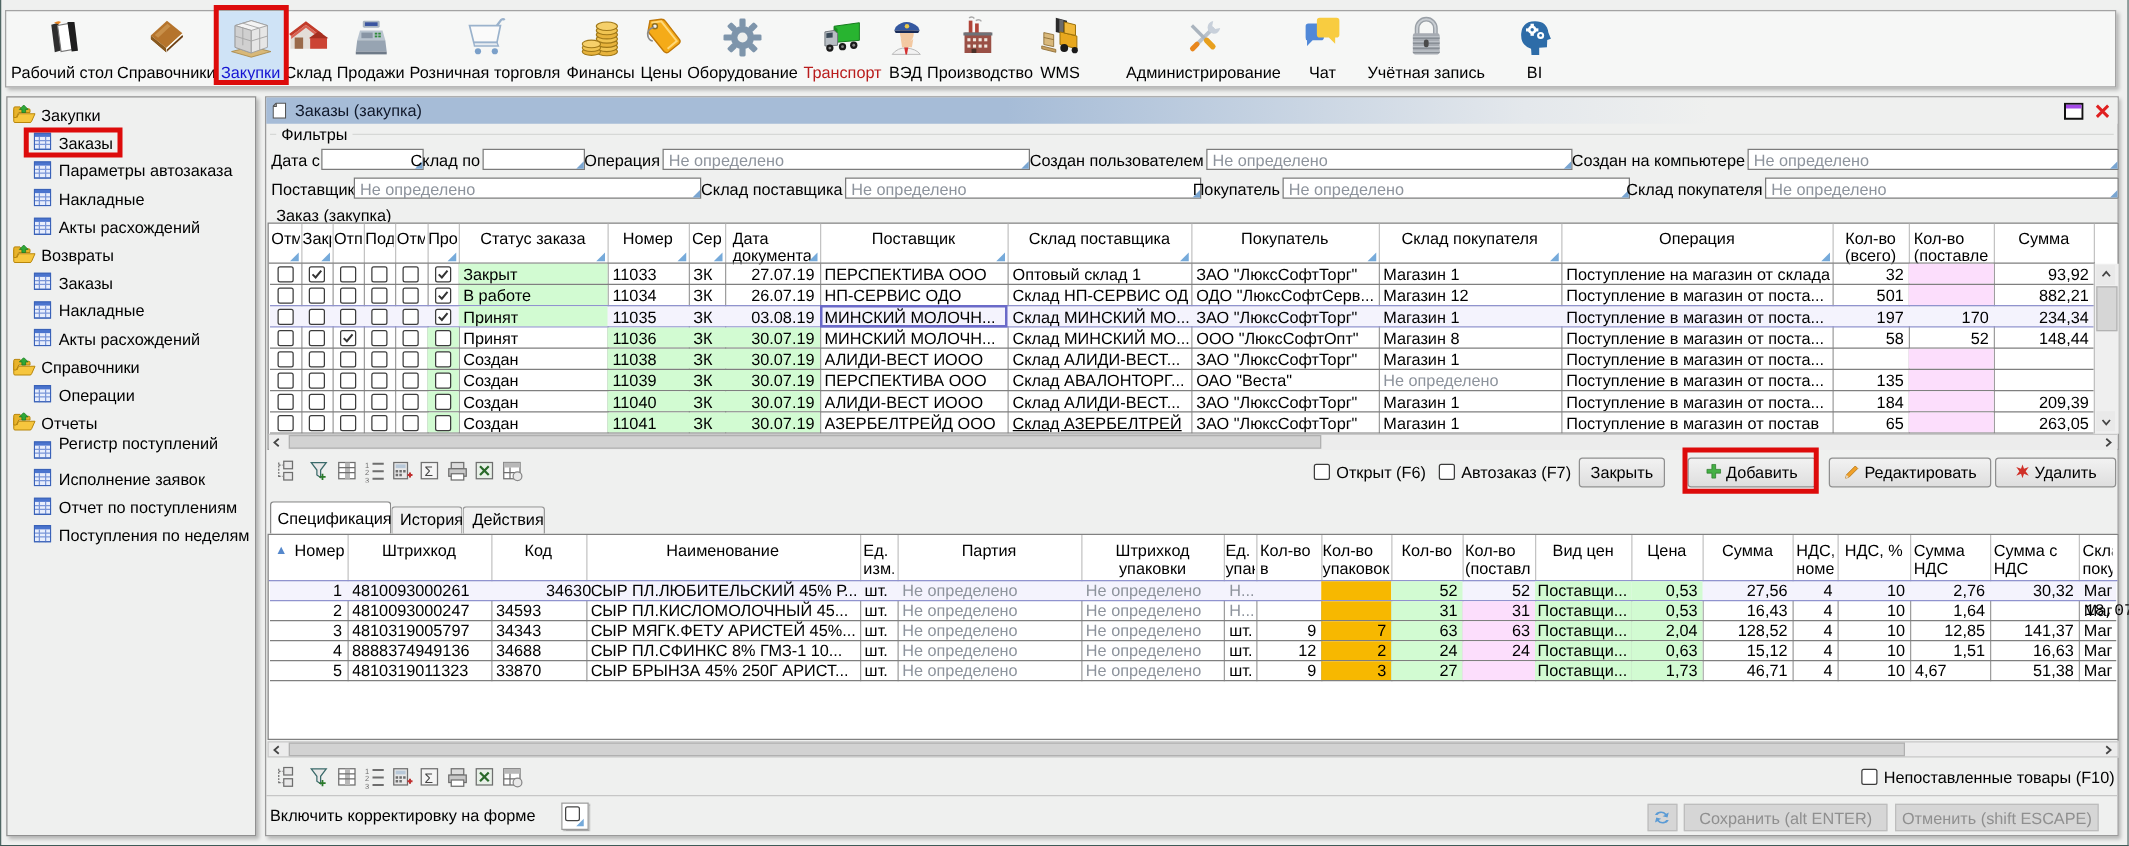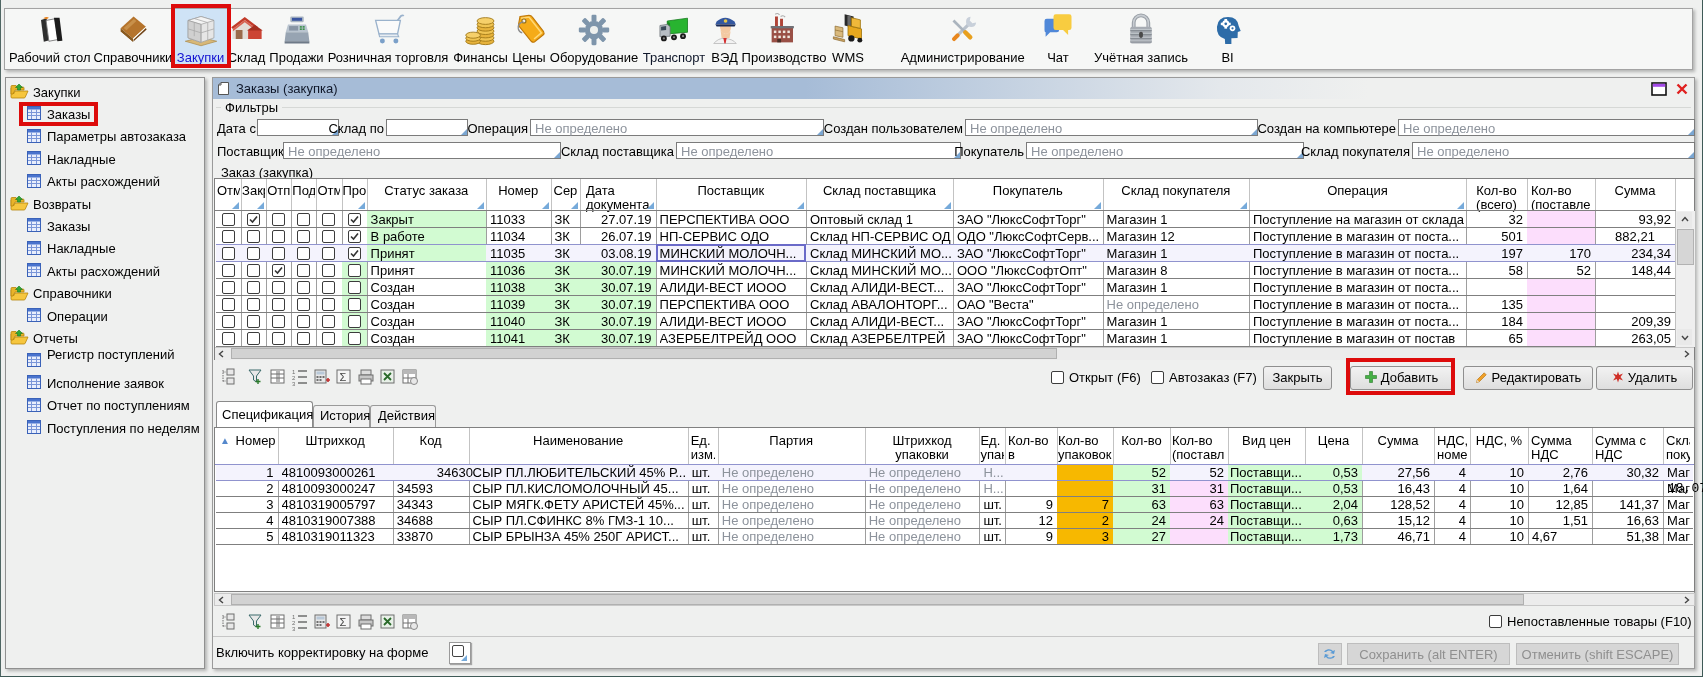--- a/index.html
+++ b/index.html
@@ -122,21 +122,21 @@
       <path d="M10 8 L12.5 10 L12.5 21.5 L10 19.5 Z" fill="#1a8a22"></path>
       <path d="M3.5 12 L10 11 L12.5 13 L12.5 21.5 L3.5 22 Z" fill="#b8bec4" stroke="#70767c" stroke-width="0.7"></path>
       <path d="M4.5 13 L9 12.4 L9 16 L4.5 16.4 Z" fill="#3a4a58"></path>
       <circle cx="7" cy="23.5" r="2.6" fill="#1a1a1a"></circle>
       <circle cx="7" cy="23.5" r="1" fill="#888"></circle>
       <circle cx="16" cy="22.5" r="2.6" fill="#1a1a1a"></circle>
       <circle cx="16" cy="22.5" r="1" fill="#888"></circle>
       <circle cx="24" cy="21.5" r="2.6" fill="#1a1a1a"></circle>
       <circle cx="24" cy="21.5" r="1" fill="#888"></circle>
     </svg></div>
-<div class="t" style="left:474.0px;top:50px;width:400px;text-align:center;color:#0f172a;">Транспорт</div>
+<div class="t" style="left:474.0px;top:50px;width:400px;text-align:center;color:#b91c1c;">Транспорт</div>
 <div class="a" style="left:706.5px;top:12px;width:36px;height:36px;"><svg width="36" height="36" viewBox="0 0 32 32">
       <path d="M6 28 Q10 23 16 23.5 Q23 24 26 28 Z" fill="#f2f2f2" stroke="#b8b8b8" stroke-width="0.7"></path>
       <path d="M14.5 23 L17.5 23 L16.5 28 L15.5 28 Z" fill="#d43030"></path>
       <path d="M12 16 Q16 22 21 17 L20 23 L13 23 Z" fill="#f3c9a2"></path>
       <path d="M11.5 10 Q11 19 16.5 19.5 Q21.5 19.5 21.5 11 Z" fill="#f3c9a2"></path>
       <path d="M8.5 8.5 Q16 1.5 24.5 8.5 L25.5 11 L7.5 11 Z" fill="#3458a0"></path>
       <path d="M7.5 11 L25.5 11 L24.5 12.8 L8.5 12.8 Z" fill="#1a2c58"></path>
       <circle cx="16.5" cy="8" r="1.6" fill="#e8c84a"></circle>
     </svg></div>
 <div class="t" style="left:524.5px;top:50px;width:400px;text-align:center;color:#000;">ВЭД</div>
@@ -506,21 +506,21 @@
 <div class="t" style="left:370.6px;top:229.0px;width:113.4px;text-align:left;overflow:hidden;">В работе</div>
 <div class="t" style="left:490.0px;top:229.0px;width:58.5px;text-align:left;overflow:hidden;">11034</div>
 <div class="t" style="left:554.5px;top:229.0px;width:23.5px;text-align:left;overflow:hidden;">ЗК</div>
 <div class="t" style="left:584.0px;top:229.0px;width:67.6px;text-align:right;overflow:hidden;">26.07.19</div>
 <div class="t" style="left:659.6px;top:229.0px;width:144.4px;text-align:left;overflow:hidden;">НП-СЕРВИС ОДО</div>
 <div class="t" style="left:810.0px;top:229.0px;width:141.0px;text-align:left;overflow:hidden;">Склад НП-СЕРВИС ОД</div>
 <div class="t" style="left:957.0px;top:229.0px;width:143.6px;text-align:left;overflow:hidden;">ОДО "ЛюксСофтСерв...</div>
 <div class="t" style="left:1106.6px;top:229.0px;width:140.4px;text-align:left;overflow:hidden;">Магазин 12</div>
 <div class="t" style="left:1253.0px;top:229.0px;width:211.0px;text-align:left;overflow:hidden;">Поступление в магазин от поста...</div>
 <div class="t" style="left:1470.0px;top:229.0px;width:53.0px;text-align:right;overflow:hidden;">501</div>
-<div class="t" style="left:1599.0px;top:229.0px;width:72.0px;text-align:center;overflow:hidden;">882,21</div>
+<div class="t" style="left:1599.0px;top:229.0px;width:72.0px;text-align:right;overflow:hidden;">882,21</div>
 <div class="rline" style="left:216px;top:244.0px;width:1459px;background:#7f7f7f;"></div>
 <div class="a" style="left:216.0px;top:245.0px;width:1459.0px;height:16px;background:#f4f3fd;"></div>
 <div class="rline" style="left:216px;top:244.0px;width:1459px;background:#9093ce;"></div>
 <div class="rline" style="left:216px;top:261.0px;width:1459px;background:#9093ce;"></div>
 <div class="a" style="left:366.6px;top:245.0px;width:119.4px;height:16px;background:#d2fbd2;"></div>
 <div class="cb" style="left:222.1px;top:247.0px;"></div>
 <div class="cb" style="left:247.2px;top:247.0px;"></div>
 <div class="cb" style="left:272.2px;top:247.0px;"></div>
 <div class="cb" style="left:297.4px;top:247.0px;"></div>
 <div class="cb" style="left:322.4px;top:247.0px;"></div>
@@ -632,21 +632,21 @@
 <div class="cb" style="left:247.2px;top:332.0px;"></div>
 <div class="cb" style="left:272.2px;top:332.0px;"></div>
 <div class="cb" style="left:297.4px;top:332.0px;"></div>
 <div class="cb" style="left:322.4px;top:332.0px;"></div>
 <div class="cb" style="left:347.6px;top:332.0px;"></div>
 <div class="t" style="left:370.6px;top:331.0px;width:113.4px;text-align:left;overflow:hidden;">Создан</div>
 <div class="t" style="left:490.0px;top:331.0px;width:58.5px;text-align:left;overflow:hidden;">11041</div>
 <div class="t" style="left:554.5px;top:331.0px;width:23.5px;text-align:left;overflow:hidden;">ЗК</div>
 <div class="t" style="left:584.0px;top:331.0px;width:67.6px;text-align:right;overflow:hidden;">30.07.19</div>
 <div class="t" style="left:659.6px;top:331.0px;width:144.4px;text-align:left;overflow:hidden;">АЗЕРБЕЛТРЕЙД ООО</div>
-<div class="t" style="left:810.0px;top:331.0px;width:141.0px;text-align:left;overflow:hidden;">Склад АЗЕРБЕЛТРЕЙ</div>
+<div class="t" style="left:810.0px;top:331.0px;width:141.0px;text-align:left;overflow:hidden;text-decoration:underline;">Склад АЗЕРБЕЛТРЕЙ</div>
 <div class="t" style="left:957.0px;top:331.0px;width:143.6px;text-align:left;overflow:hidden;">ЗАО "ЛюксСофтТорг"</div>
 <div class="t" style="left:1106.6px;top:331.0px;width:140.4px;text-align:left;overflow:hidden;">Магазин 1</div>
 <div class="t" style="left:1253.0px;top:331.0px;width:211.0px;text-align:left;overflow:hidden;">Поступление в магазин от постав</div>
 <div class="t" style="left:1470.0px;top:331.0px;width:53.0px;text-align:right;overflow:hidden;">65</div>
 <div class="t" style="left:1599.0px;top:331.0px;width:72.0px;text-align:right;overflow:hidden;">263,05</div>
 <div class="rline" style="left:216px;top:346.0px;width:1459px;background:#7f7f7f;"></div>
 <div class="a" style="left:1675px;top:211px;width:19px;height:136px;background:#efefef;border-left:1px solid #c0c0c0;"></div>
 <div class="a" style="left:1677px;top:212px;width:15px;height:16px;background:#e9e9e9;"></div>
 <svg class="a" style="left:1681px;top:216px" width="8" height="6" viewBox="0 0 8 6">
     <path d="M1 5 L4 1.5 L7 5" stroke="#444" stroke-width="1.4" fill="none"></path>
@@ -872,21 +872,21 @@
 <div class="t" style="left:1532.0px;top:497.0px;width:56.0px;text-align:right;overflow:hidden;">12,85</div>
 <div class="t" style="left:1596.0px;top:497.0px;width:63.0px;text-align:right;overflow:hidden;">141,37</div>
 <div class="t" style="left:1667.0px;top:497.0px;width:24.0px;text-align:left;overflow:hidden;">Маг</div>
 <div class="rline" style="left:216px;top:512.0px;width:1477px;background:#7f7f7f;"></div>
 <div class="a" style="left:1057.0px;top:513.0px;width:56.0px;height:15px;background:#f7b800;"></div>
 <div class="a" style="left:1113.0px;top:513.0px;width:57.0px;height:15px;background:#d2fbd2;"></div>
 <div class="a" style="left:1170.0px;top:513.0px;width:58.0px;height:15px;background:#fcdeFC;"></div>
 <div class="a" style="left:1228.0px;top:513.0px;width:77.0px;height:15px;background:#d2fbd2;"></div>
 <div class="a" style="left:1305.0px;top:513.0px;width:57.0px;height:15px;background:#d2fbd2;"></div>
 <div class="t" style="left:220.0px;top:513.0px;width:53.6px;text-align:right;overflow:hidden;">4</div>
-<div class="t" style="left:281.6px;top:513.0px;width:109.2px;text-align:left;overflow:hidden;">4810319007388</div>
+<div class="t" style="left:281.6px;top:513.0px;width:109.2px;text-align:left;overflow:hidden;">8888374949136</div>
 <div class="t" style="left:396.8px;top:513.0px;width:69.7px;text-align:left;overflow:hidden;">34688</div>
 <div class="t" style="left:472.5px;top:513.0px;width:213.2px;text-align:left;overflow:hidden;">СЫР ПЛ.СФИНКС 8% ГМЗ-1 10...</div>
 <div class="t" style="left:691.7px;top:513.0px;width:24.1px;text-align:left;overflow:hidden;">шт.</div>
 <div class="t gt" style="left:721.8px;top:513.0px;width:140.9px;text-align:left;overflow:hidden;">Не определено</div>
 <div class="t gt" style="left:868.7px;top:513.0px;width:108.7px;text-align:left;overflow:hidden;">Не определено</div>
 <div class="t" style="left:983.4px;top:513.0px;width:19.6px;text-align:left;overflow:hidden;">шт.</div>
 <div class="t" style="left:1009.0px;top:513.0px;width:44.0px;text-align:right;overflow:hidden;">12</div>
 <div class="t" style="left:1061.0px;top:513.0px;width:48.0px;text-align:right;overflow:hidden;">2</div>
 <div class="t" style="left:1117.0px;top:513.0px;width:49.0px;text-align:right;overflow:hidden;">24</div>
 <div class="t" style="left:1174.0px;top:513.0px;width:50.0px;text-align:right;overflow:hidden;">24</div>

